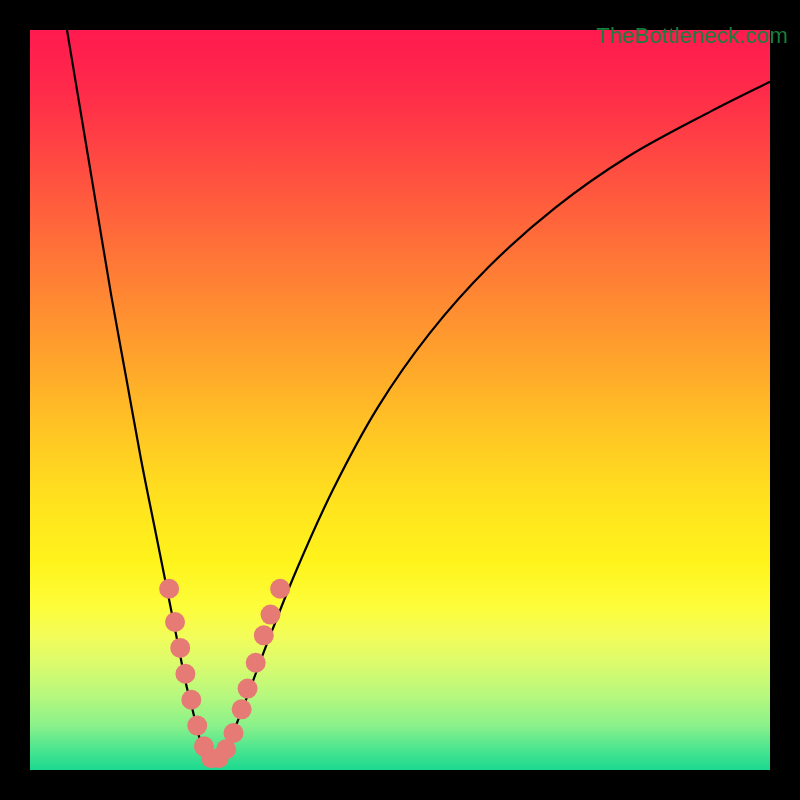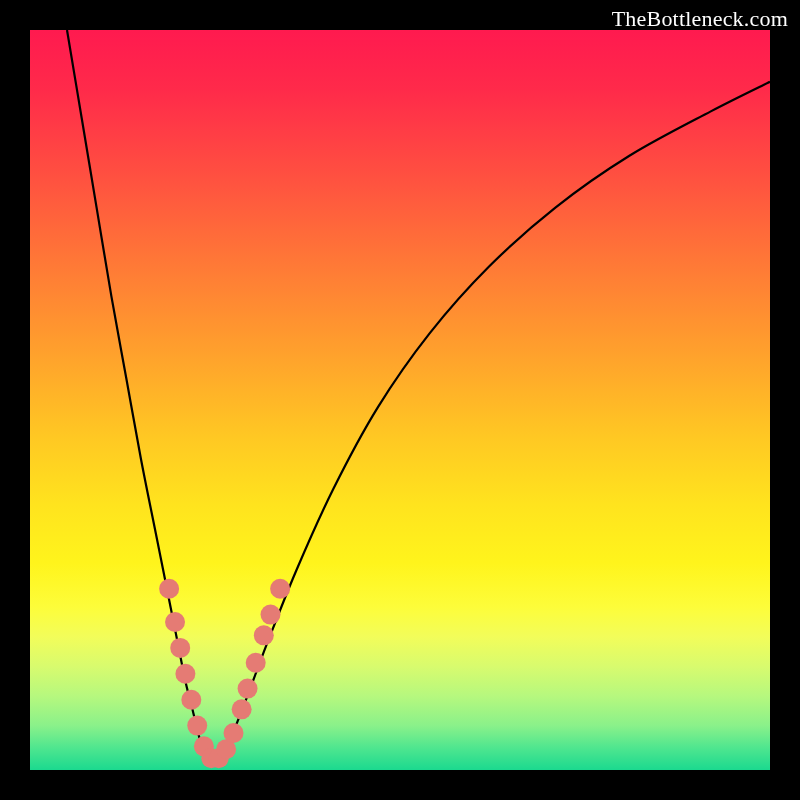--- a/index.html
+++ b/index.html
@@ -35,28 +35,27 @@
       #fdfd3a 78%,
       #f2fd5a 82%,
       #d8fb6e 86%,
       #b6f87e 90%,
       #8af18a 94%,
       #4fe68f 97%,
       #1bd98f 100%);
   }
   .watermark {
     position: absolute;
-    top: 6px;
+    top: 23px;
     right: 12px;
-    color: #ffffff;
+    color: #15803d;
     font-size: 22px;
     font-weight: 500;
     letter-spacing: 0.2px;
     user-select: none;
-    font-family: Liberation Serif, serif;
   }
   svg.curve {
     position: absolute;
     left: 0;
     top: 0;
     width: 740px;
     height: 740px;
     overflow: visible;
   }
 </style>

